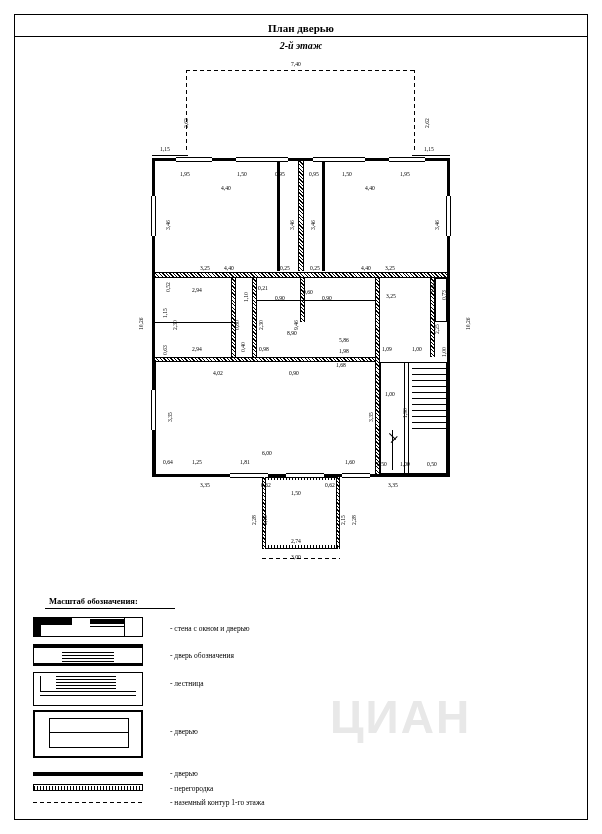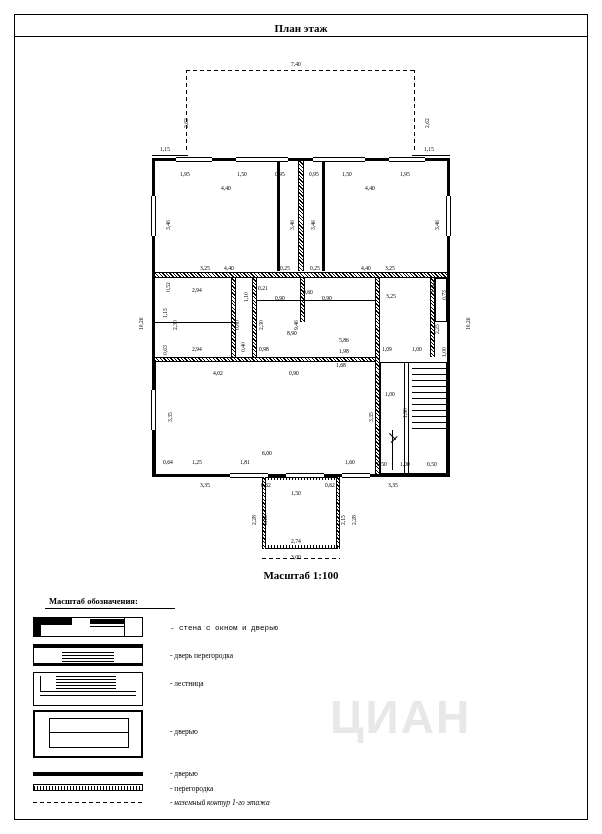--- a/index.html
+++ b/index.html
@@ -88,22 +88,23 @@
   .stair-line { position:absolute; background:#000; height:1px; }
   .tick { position:absolute; background:#000; }
 </style>
 </head>
 <body>
 
 <div class="page">
 
   <div class="outer-frame"></div>
 
-  <div class="title-bar">План этаж</div>
+  <div class="title-bar">План дверью</div>
   <div class="title-rule"></div>
+  <div class="subtitle">2-й этаж</div>
 
   <div class="plan">
 
     <div class="dash-h" style="left:186px; top:70px; width:228px;"></div>
     <div class="dash-v" style="left:186px; top:70px; height:80px;"></div>
     <div class="dash-v" style="left:414px; top:70px; height:80px;"></div>
     <div class="dim" style="left:291px; top:61px;">7,40</div>
     <div class="dim-v" style="left:183px; top:128px;">2,62</div>
     <div class="dim-v" style="left:424px; top:128px;">2,62</div>
     <div class="dim" style="left:160px; top:146px;">1,15</div>
@@ -259,40 +260,39 @@
 
     <div class="dim-v" style="left:251px; top:525px;">2,28</div>
     <div class="dim-v" style="left:262px; top:525px;">2,15</div>
     <div class="dim-v" style="left:340px; top:525px;">2,15</div>
     <div class="dim-v" style="left:351px; top:525px;">2,28</div>
     <div class="dim" style="left:291px; top:538px;">2,74</div>
     <div class="dim" style="left:291px; top:554px;">3,00</div>
     <div class="dash-h" style="left:262px; top:558px; width:78px;"></div>
   </div>
 
-  <div class="scale-label">Масштаб 1:100</div>
 
   <div class="legend-title">Масштаб обозначения:</div>
   <div class="legend-rule"></div>
 
   <div class="sw-box" style="left:33px; top:617px; width:110px; height:20px;">
     <div style="position:absolute; left:0; top:0; width:38px; height:7px; background:#000;"></div>
     <div style="position:absolute; left:0; top:0; width:7px; height:19px; background:#000;"></div>
     <div style="position:absolute; left:56px; top:1px; width:34px; height:5px; background:#000;"></div>
     <div style="position:absolute; left:56px; top:8px; width:34px; height:1px; background:#000;"></div>
     <div style="position:absolute; left:90px; top:0; width:1px; height:19px; background:#000;"></div>
   </div>
-  <div class="legend-text" style="left:170px; top:624px;font-family:Liberation Mono, monospace;">- стена с окном и дверью</div>
+  <div class="legend-text" style="left:170px; top:624px;">- стена с окном и дверью</div>
 
   <div class="sw-box" style="left:33px; top:644px; width:110px; height:22px;">
     <div style="position:absolute; left:0; top:0; width:108px; height:3px; background:#000;"></div>
     <div style="position:absolute; left:0; top:18px; width:108px; height:3px; background:#000;"></div>
     <div class="hatch-h" style="position:absolute; left:28px; top:5px; width:52px; height:12px;"></div>
   </div>
-  <div class="legend-text" style="left:170px; top:651px;">- дверь перегородка</div>
+  <div class="legend-text" style="left:170px; top:651px;">- дверь обозначения</div>
 
   <div class="sw-box" style="left:33px; top:672px; width:110px; height:34px;">
     <div class="hatch-h" style="position:absolute; left:22px; top:3px; width:60px; height:13px;"></div>
     <div style="position:absolute; left:6px; top:18px; width:96px; height:1px; background:#000;"></div>
     <div style="position:absolute; left:6px; top:22px; width:96px; height:1px; background:#000;"></div>
     <div style="position:absolute; left:6px; top:3px; width:1px; height:16px; background:#000;"></div>
   </div>
   <div class="legend-text" style="left:170px; top:679px;">- лестница</div>
 
   <div class="sw-box" style="left:33px; top:710px; width:110px; height:48px; border:2px solid #000;">
@@ -303,19 +303,19 @@
 
   <div style="position:absolute; left:33px; top:772px; width:110px; height:4px; background:#000;"></div>
   <div class="legend-text" style="left:170px; top:769px;">- дверью</div>
 
   <div class="sw-box" style="left:33px; top:784px; width:110px; height:7px;">
     <div class="hatch" style="position:absolute; left:0; top:1px; width:108px; height:4px;"></div>
   </div>
   <div class="legend-text" style="left:170px; top:784px;">- перегородка</div>
 
   <div class="dash-h" style="left:33px; top:802px; width:110px;"></div>
-  <div class="legend-text" style="left:170px; top:798px;font-style:italic;">- наземный контур 1-го этажа</div>
+  <div class="legend-text" style="left:170px; top:798px;">- наземный контур 1-го этажа</div>
 
   <div class="watermark">
     <span class="wm-mark">ЦИАН</span>
   </div>
 
 </div>
 
 </body></html>

